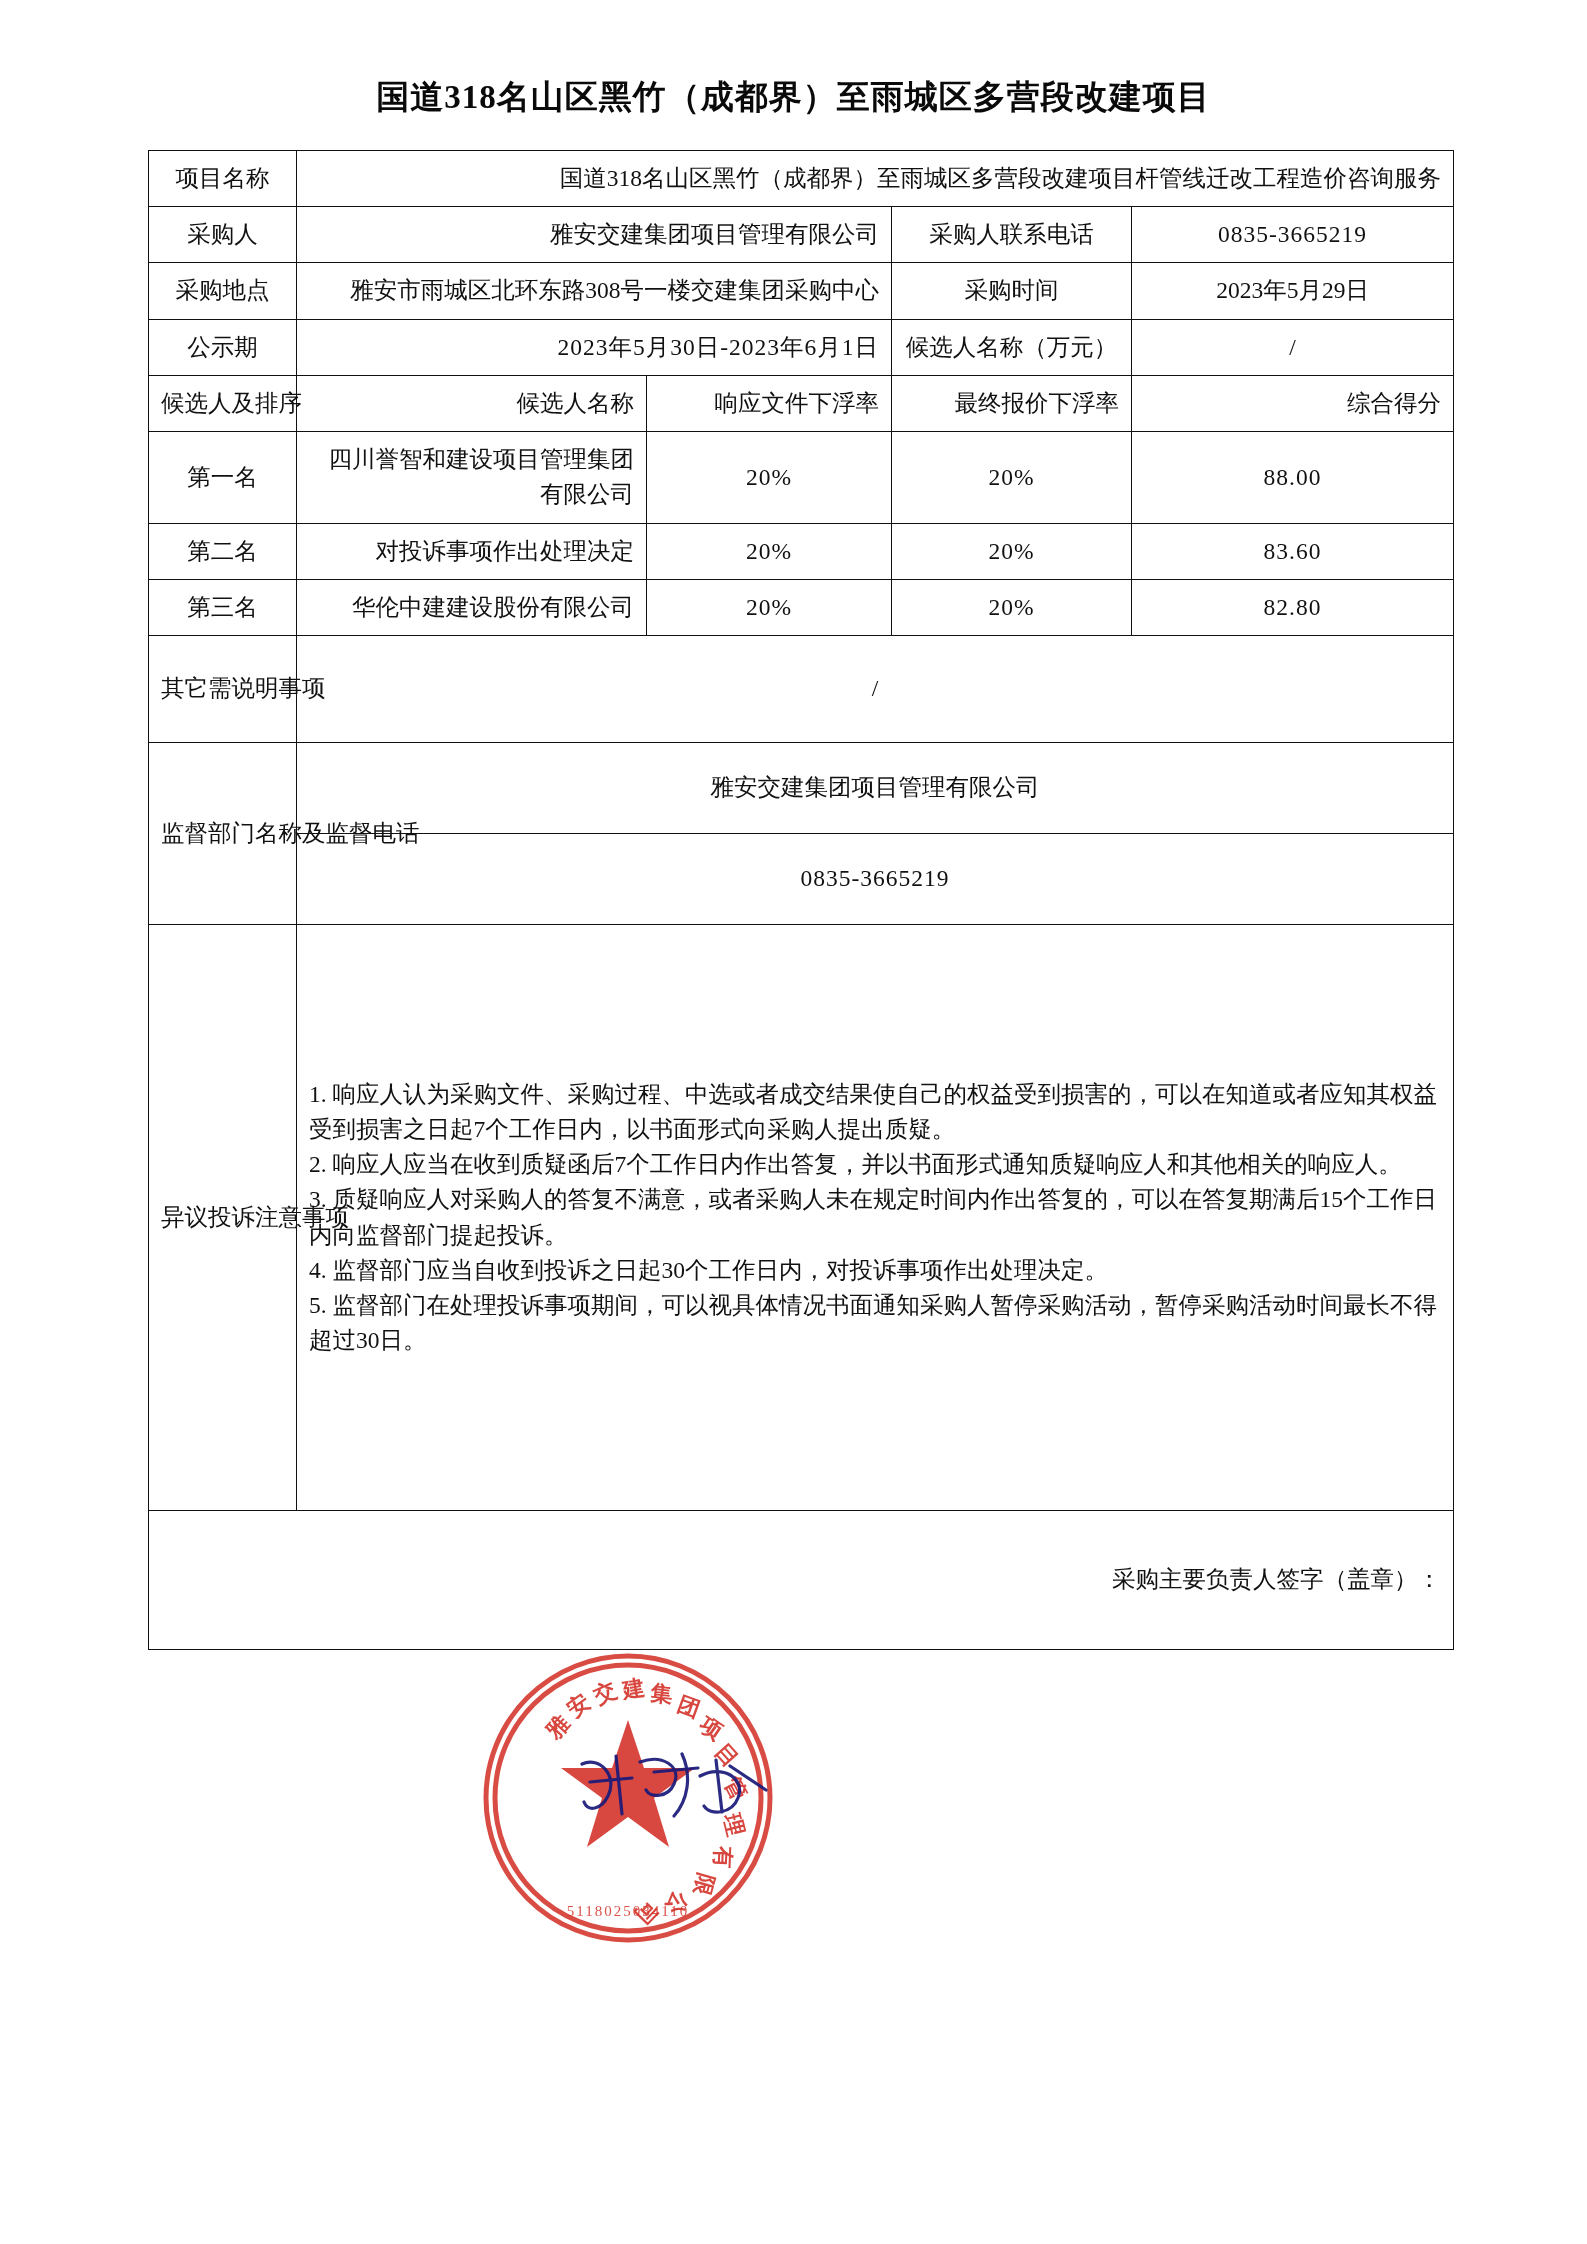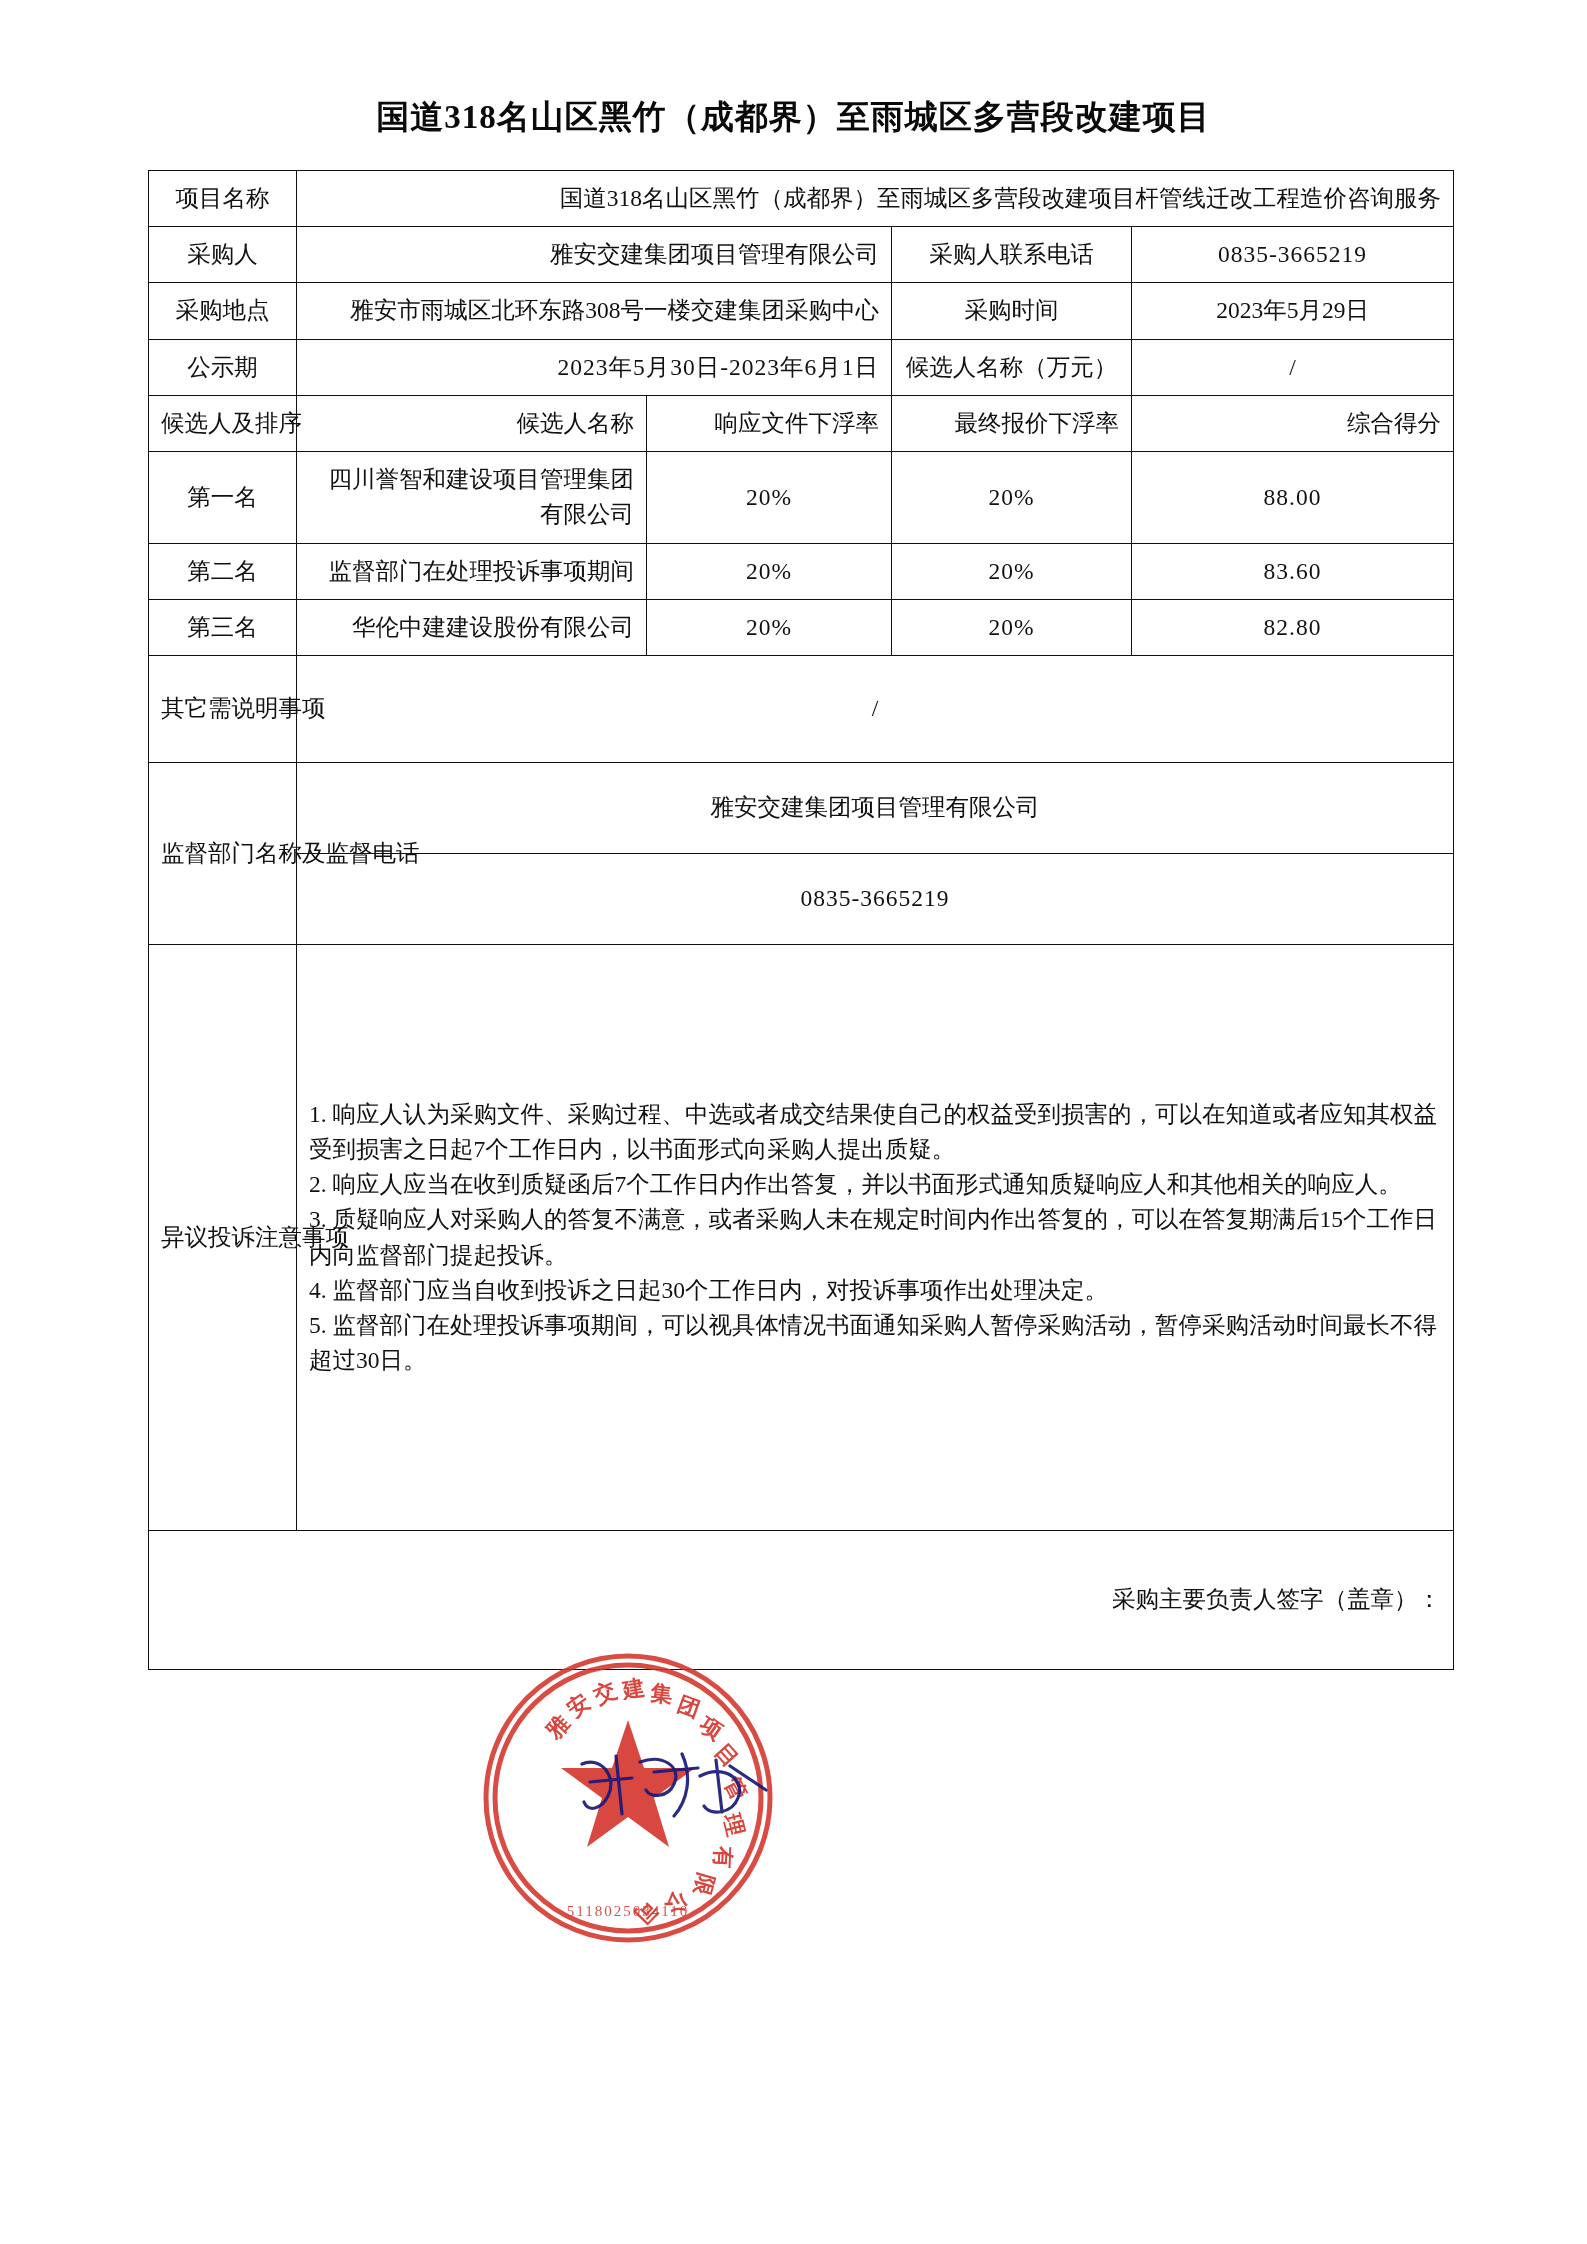--- a/index.html
+++ b/index.html
@@ -13,21 +13,21 @@
     font-family: "Liberation Serif", "DejaVu Serif", serif;
     color: #111111;
     position: relative;
     overflow: hidden;
   }
   .page {
     position: relative;
     width: 1587px;
     height: 2244px;
     box-sizing: border-box;
-    padding: 94px 140px 0 140px;
+    padding: 74px 140px 0 140px;
   }
   .doc-title {
     text-align: center;
     font-weight: bold;
     font-size: 33px;
     line-height: 1.45;
     letter-spacing: 1px;
     margin: 0 0 28px 0;
     color: #0a0a0a;
   }
@@ -157,21 +157,21 @@
 
       <tr>
         <td class="c-label">第一名</td>
         <td class="cell-left">四川誉智和建设项目管理集团有限公司</td>
         <td class="cell-center num">20%</td>
         <td class="cell-center num">20%</td>
         <td class="cell-center num">88.00</td>
       </tr>
       <tr>
         <td class="c-label">第二名</td>
-        <td class="cell-left">监督部门在处理投诉事项期间</td>
+        <td class="cell-left">对投诉事项作出处理决定</td>
         <td class="cell-center num">20%</td>
         <td class="cell-center num">20%</td>
         <td class="cell-center num">83.60</td>
       </tr>
       <tr>
         <td class="c-label">第三名</td>
         <td class="cell-left">华伦中建建设股份有限公司</td>
         <td class="cell-center num">20%</td>
         <td class="cell-center num">20%</td>
         <td class="cell-center num">82.80</td>

